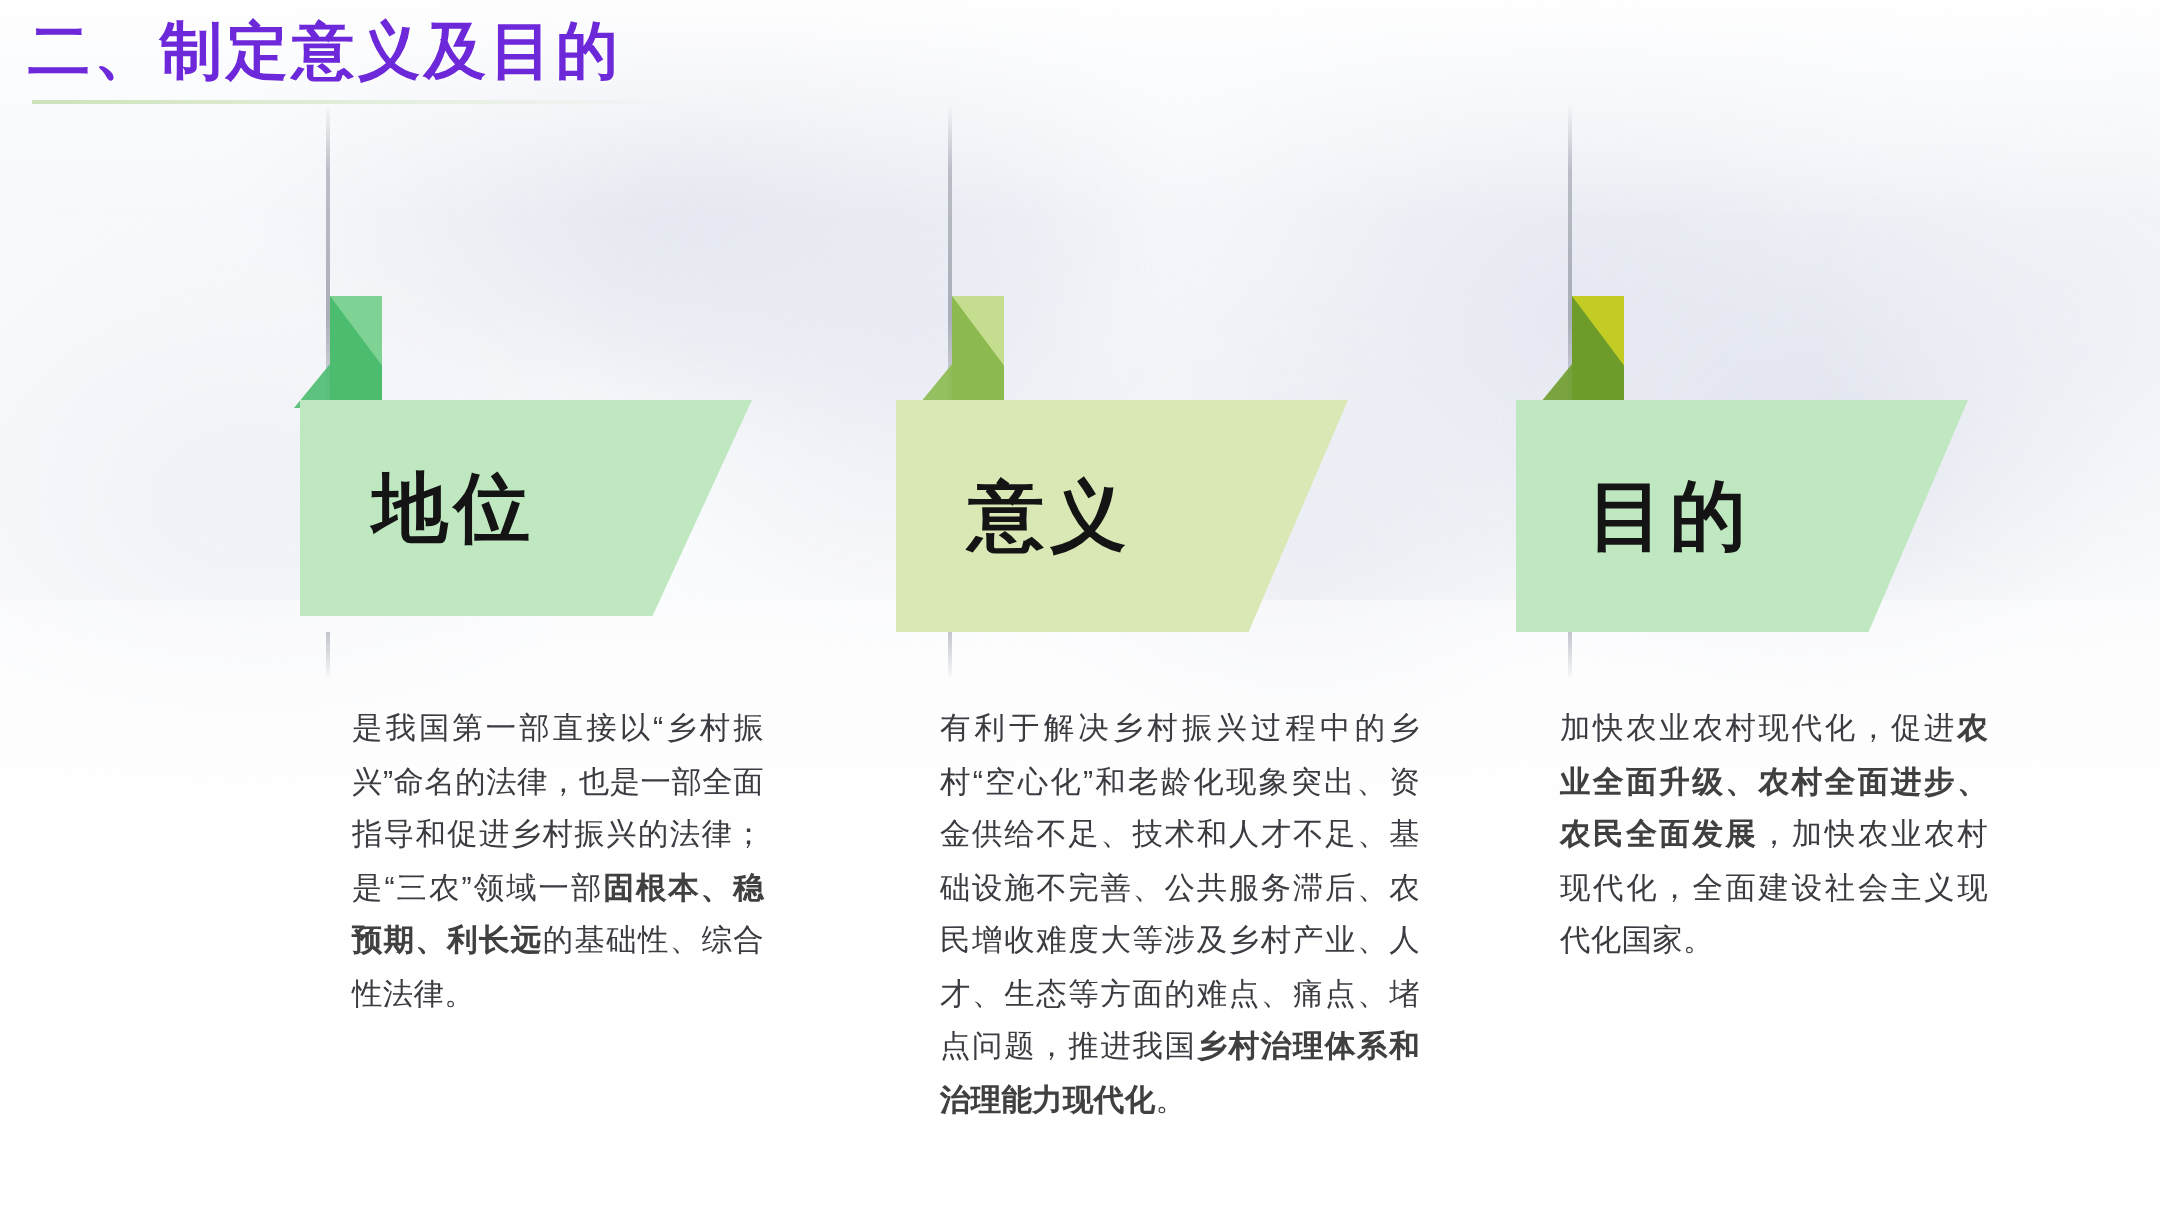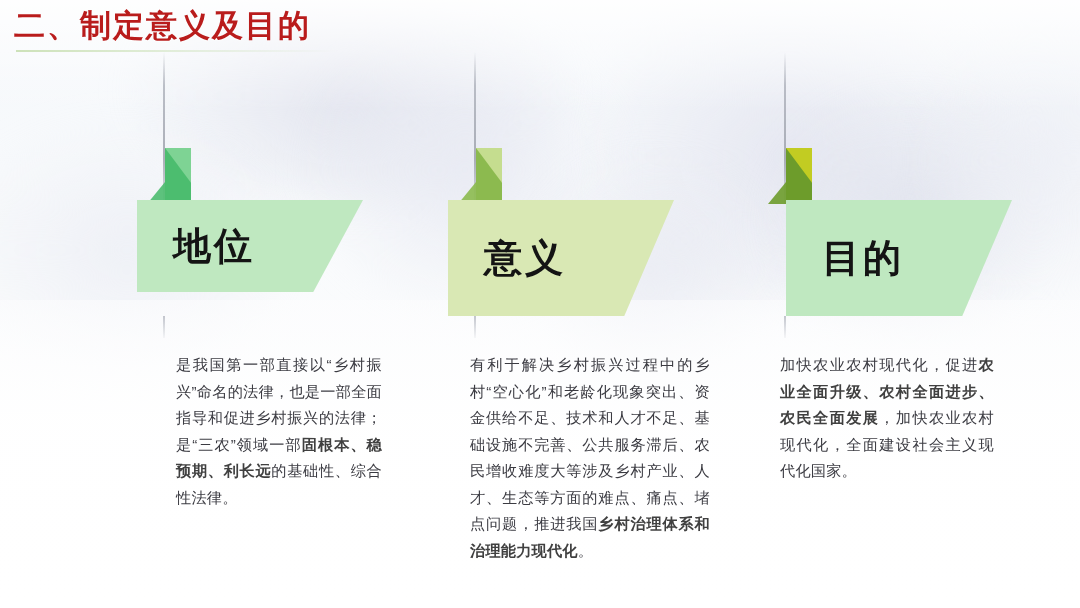--- a/index.html
+++ b/index.html
@@ -107,21 +107,21 @@
     letter-spacing:.2px;
     text-align:justify;
     text-justify:inter-ideograph;
   }
   .para b{ font-weight:bold; color:#404040; }
 
   
   #col1 .pole       { left:163px; top:52px;  height:152px; }
   #col1 .ribbon     { left:165px; top:148px; }
   #col1 .ribbon-tail{ left:147px; top:182px; }
-  #col1 .banner     { left:137px; top:200px; width:226px; height:92px; }
+  #col1 .banner     { left:150px; top:200px; width:226px; height:108px; }
   #col1 .pole-lower { left:163px; top:316px; height:22px; }
   #col1 .para       { left:176px; top:352px; width:206px; }
 
   #col2 .pole       { left:474px; top:52px;  height:152px; }
   #col2 .ribbon     { left:476px; top:148px; }
   #col2 .ribbon-tail{ left:458px; top:182px; }
   #col2 .banner     { left:448px; top:200px; width:226px; height:116px; }
   #col2 .pole-lower { left:474px; top:316px; height:22px; }
   #col2 .para       { left:470px; top:352px; width:240px; }
 
@@ -142,21 +142,21 @@
   <div class="cloud c3"></div>
   <div class="cloud c4"></div>
   <div class="cloud c5"></div>
   <div class="cloud c6"></div>
   <div class="cloud c7"></div>
   <div class="toplight"></div>
   <div class="haze"></div>
 </div>
 
 <div id="title-block">
-  <div class="title-text" style="color: #b91c1c; text-align: center;">二、制定意义及目的</div>
+  <div class="title-text" style="color: #6d28d9; text-align: center;">二、制定意义及目的</div>
   <div class="title-rule"></div>
 </div>
 
 <div id="cols">
 
   <div class="col" id="col1">
     <div class="pole"></div>
     <div class="ribbon-tail" style="background: rgb(76, 189, 111); opacity: 0.9;"></div>
     <div class="ribbon">
       <div class="tri-a" style="background: rgb(126, 211, 148);"></div>
@@ -183,20 +183,20 @@
     <div class="para"><span>有利于解决乡村振兴过程中的乡村“空心化”和老龄化现象突出、资金供给不足、技术和人才不足、基础设施不完善、公共服务滞后、农民增收难度大等涉及乡村产业、人才、生态等方面的难点、痛点、堵点问题，推进我国</span><b>乡村治理体系和治理能力现代化</b><span>。</span></div>
   </div>
 
   <div class="col" id="col3">
     <div class="pole"></div>
     <div class="ribbon-tail" style="background: rgb(109, 156, 43); opacity: 0.9;"></div>
     <div class="ribbon">
       <div class="tri-a" style="background: rgb(194, 204, 34);"></div>
       <div class="tri-b" style="background: rgb(109, 156, 43);"></div>
     </div>
-    <div class="banner" style="background: rgb(191, 232, 192); margin-left: 28px;">
+    <div class="banner" style="background: rgb(191, 232, 192);">
       <span class="banner-label">目的</span>
     </div>
     <div class="pole-lower"></div>
     <div class="para"><span>加快农业农村现代化，促进</span><b>农业全面升级、农村全面进步、农民全面发展</b><span>，加快农业农村现代化，全面建设社会主义现代化国家。</span></div>
   </div>
 
 </div>
 
 </body></html>

